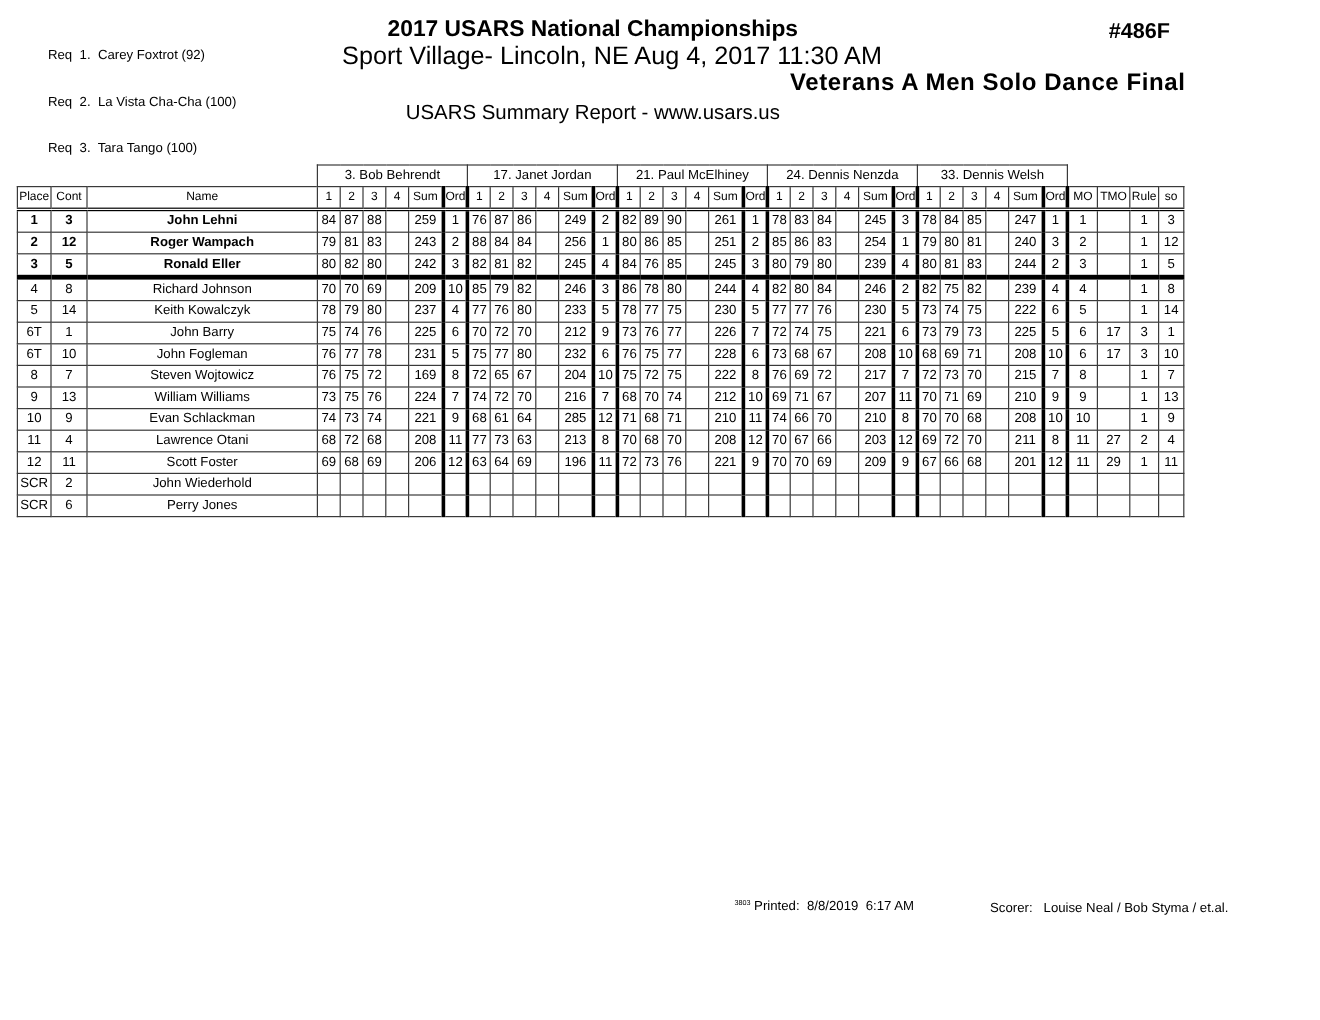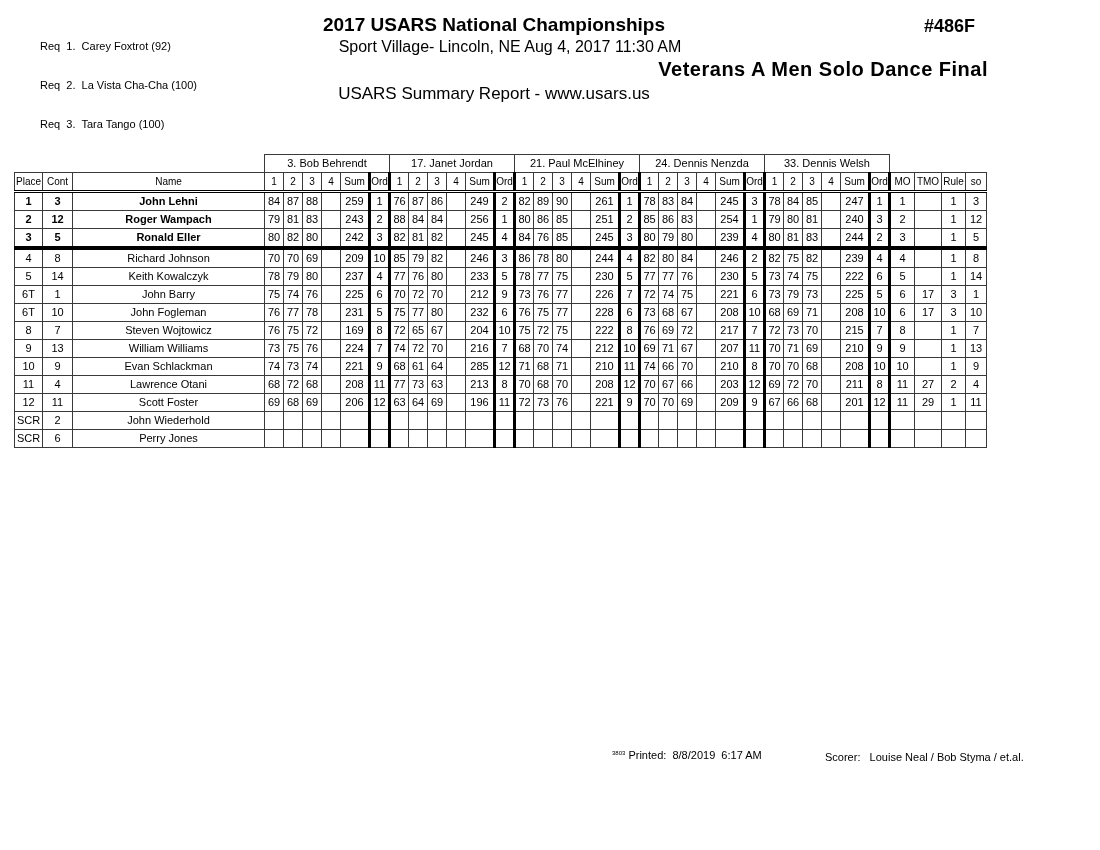--- a/index.html
+++ b/index.html
@@ -7,28 +7,28 @@
     width:1100px; height:850px; background:#ffffff; position:relative;
     font-family:"Liberation Sans", sans-serif; color:#000;
     overflow:hidden;
   }
   .reqs {
     position:absolute; top:14px; left:18px;
     font-size:11px; line-height:13px; white-space:pre;margin-left:22px;
   }
   .center-head { position:absolute; top:14px; left:0; width:988px; text-align:center; }
   .title   { font-size:19px; font-weight:bold; line-height:22px; }
-  .venue   { font-size:16px; line-height:21px;margin-left:32px; }
+  .venue   { font-size:21px; line-height:21px;margin-left:32px; }
   .event   { font-size:20px; font-weight:bold; line-height:25px; letter-spacing:0.5px;text-align:right; }
   .report  { font-size:17px; line-height:23px; }
   .code    { position:absolute; top:16px; left:924px; font-size:18px; font-weight:bold; }
 
   table.results {
     position:absolute; top:137px; left:14px;
-    border-collapse:collapse; table-layout:fixed;margin-top:17px;
+    border-collapse:collapse; table-layout:fixed;
   }
   table.results td, table.results th {
     border:1px solid #3a3a3a; padding:0; height:17px;
     font-size:11px; font-weight:normal; text-align:center;
     overflow:hidden; white-space:nowrap; line-height:17px;
   }
   tr.judge-row td.noborder { border:none; }
   th.judge-name { text-align:left; padding-left:4px; white-space:pre; font-size:11px; }
   tr.sub-row th { font-size:10px; border-bottom:3px double #000; }
   th.name-h { text-align:left; padding-left:6px; }

